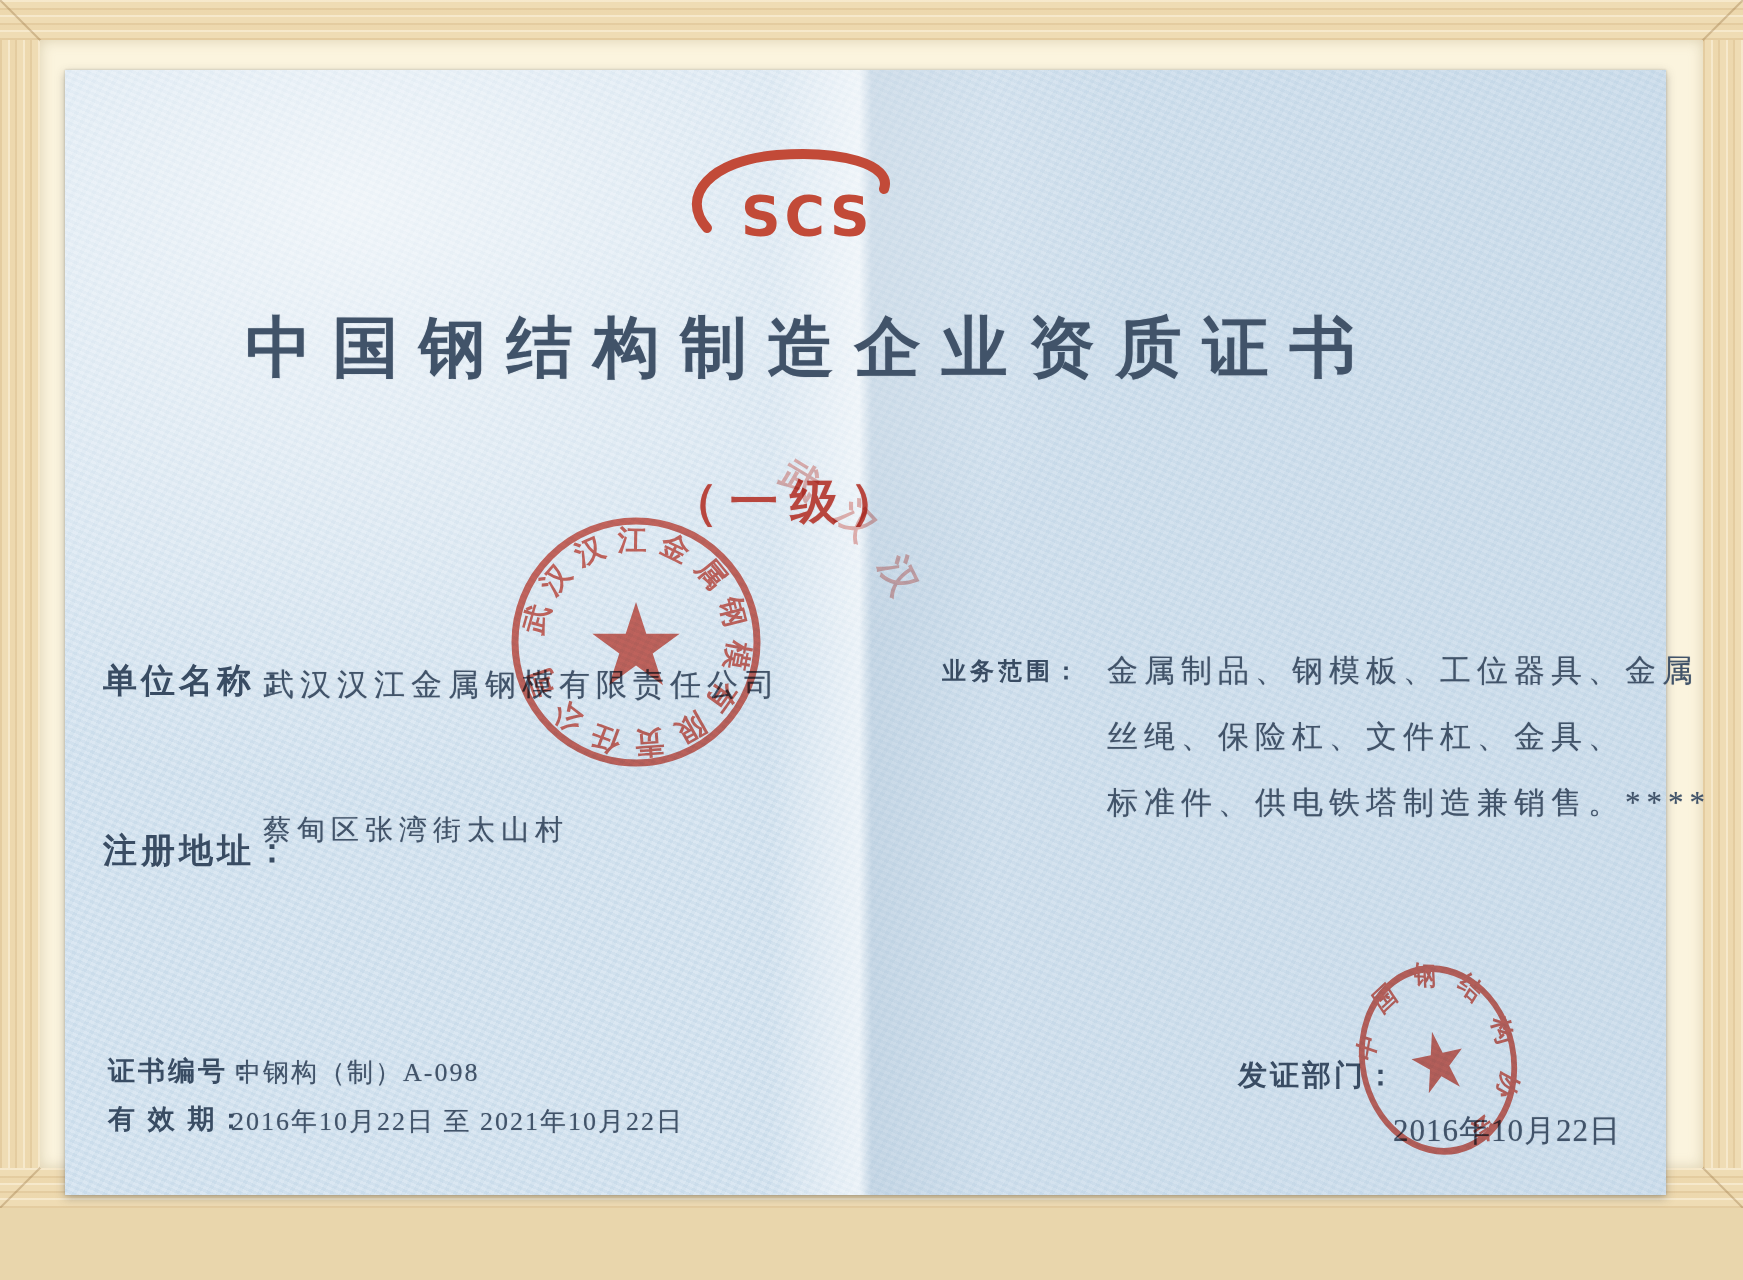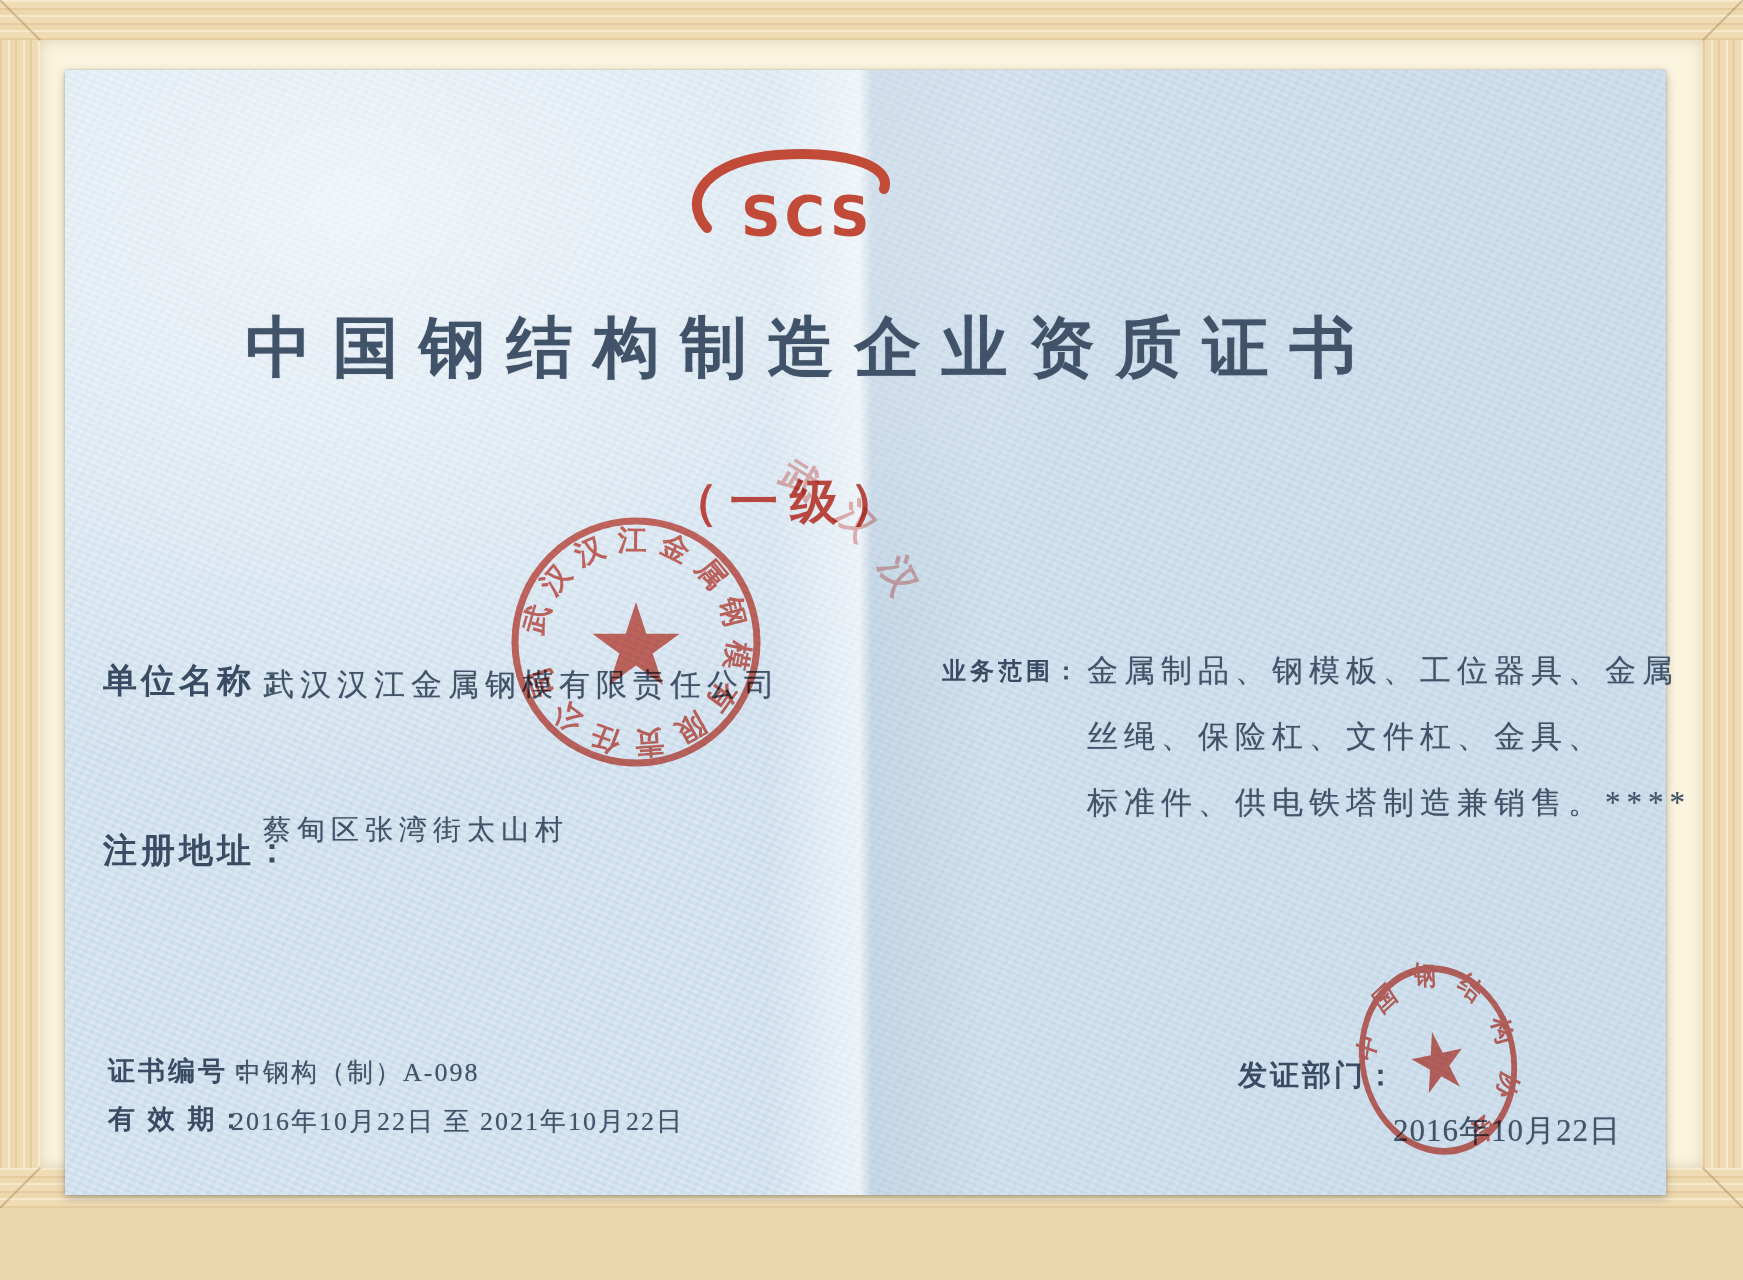--- a/index.html
+++ b/index.html
@@ -38,21 +38,21 @@
   .abs{position:absolute;}
   .ink{color:#415369;text-shadow:0 0 1px rgba(62,78,99,.45);}
   .lbl{font-weight:bold;color:#394c63;}
   
   .title{left:0;top:233px;width:1460px;text-align:center;font-size:66px;font-weight:bold;
          letter-spacing:21px;white-space:nowrap;padding-left:16px;}
   .grade{left:525px;top:382px;width:400px;text-align:center;font-size:48px;font-weight:bold;
          color:#b8463e;letter-spacing:12px;text-shadow:0 0 1px rgba(184,70,62,.5);margin-top:18px;}
   .row-label{font-size:34px;letter-spacing:4px;font-family:Liberation Mono, monospace;}
   .row-value{font-size:31px;letter-spacing:6px;white-space:nowrap;}
-  .scope-lines{line-height:66px;}
+  .scope-lines{line-height:66px;margin-left:20px;}
   .foot-label{font-size:27px;letter-spacing:3px;}
   .foot-value{font-size:26px;letter-spacing:2px;white-space:nowrap;}
   .issue-date{font-size:31px;letter-spacing:1px;}
   .seals{position:absolute;left:0;top:0;pointer-events:none;mix-blend-mode:multiply;opacity:.88;}
   .seal-text{font-family:"Liberation Serif","DejaVu Serif",serif;font-weight:bold;}
   .scs{position:absolute;left:600px;top:72px;}
   .scs text{font-family:"DejaVu Sans","Liberation Sans",sans-serif;font-weight:bold;}
 </style>
 </head>
 <body>

